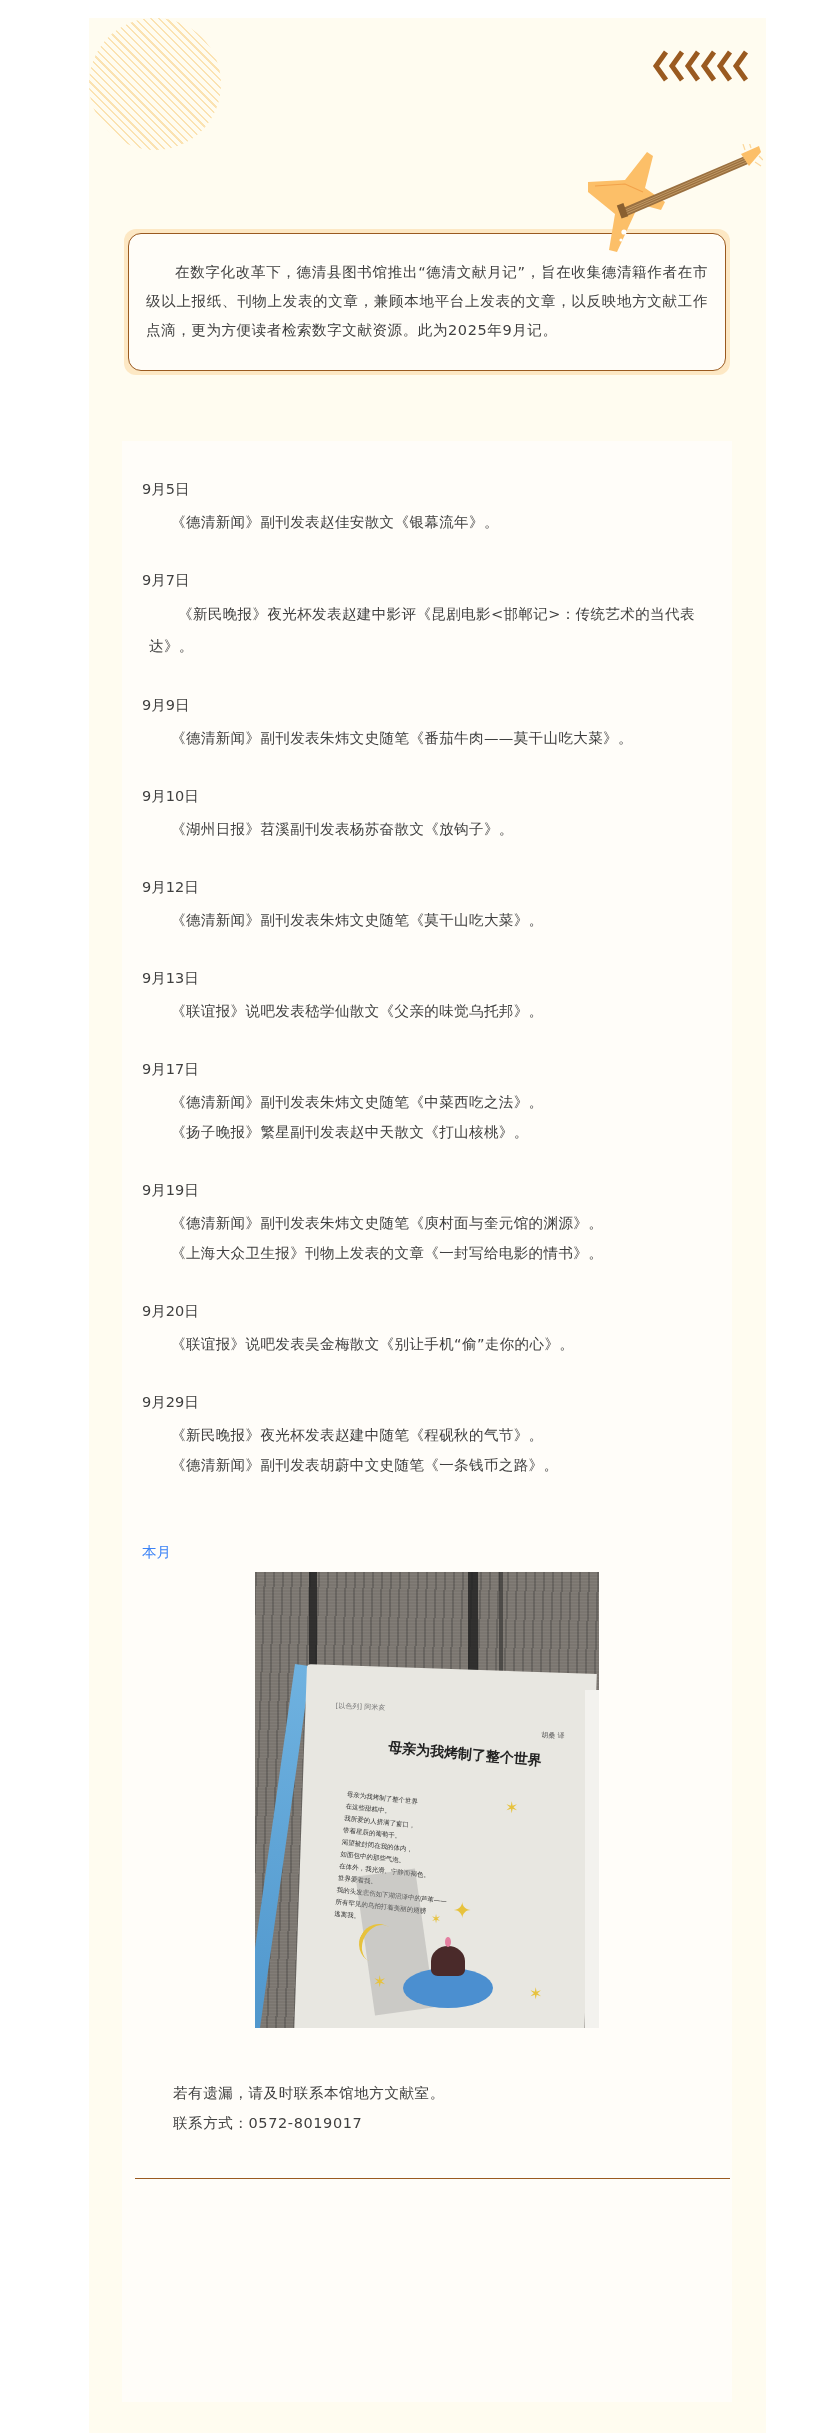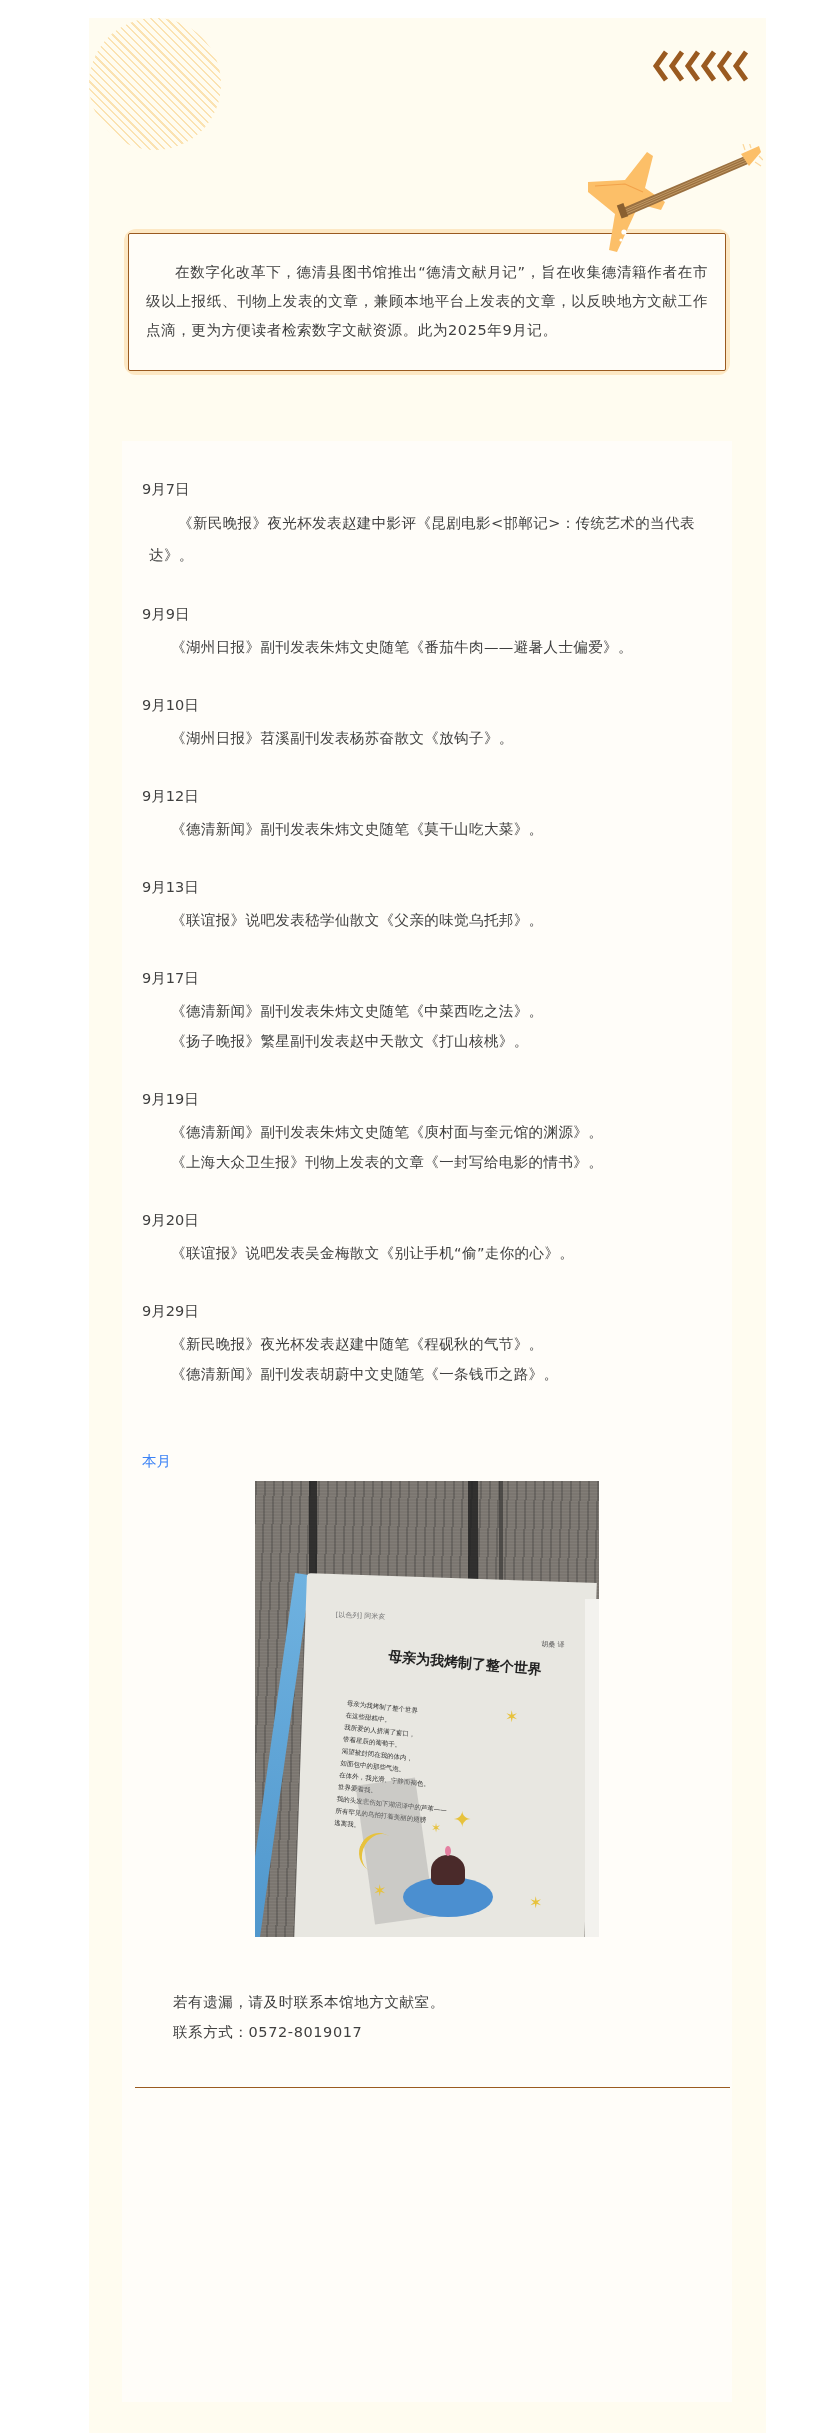--- a/index.html
+++ b/index.html
@@ -54,21 +54,21 @@
     width: 606px;
     height: 146px;
     border-radius: 12px;
     background: #fde8c4;
     padding: 4px;
   }
   .intro-card {
     width: 100%;
     height: 100%;
     border: 1.5px solid #9a5a20;
-    border-radius: 2px;
+    border-radius: 13px;
     background: #fffdf8;
     padding: 24px 17px 0 17px;
   }
   .intro-text {
     font-size: 14.5px;
     line-height: 29px;
     letter-spacing: 0.6px;
     text-indent: 2em;
     color: #3f3f3f;
     text-align: justify;
@@ -253,29 +253,33 @@
   </svg>
 
   <div class="intro-outer">
     <div class="intro-card">
       <p class="intro-text">在数字化改革下，德清县图书馆推出“德清文献月记”，旨在收集德清籍作者在市级以上报纸、刊物上发表的文章，兼顾本地平台上发表的文章，以反映地方文献工作点滴，更为方便读者检索数字文献资源。此为2025年9月记。</p>
     </div>
   </div>
 
   <div class="content">
 
+    <div class="entry">
+      <div class="entry-date">9月5日</div>
+      <p class="entry-item">《德清新闻》副刊发表赵佳安散文《银幕流年》。</p>
+    </div>
 
     <div class="entry">
       <div class="entry-date">9月7日</div>
       <p class="entry-item wrap">《新民晚报》夜光杯发表赵建中影评《昆剧电影&lt;邯郸记&gt;：传统艺术的当代表达》。</p>
     </div>
 
     <div class="entry">
       <div class="entry-date">9月9日</div>
-      <p class="entry-item">《湖州日报》副刊发表朱炜文史随笔《番茄牛肉——避暑人士偏爱》。</p>
+      <p class="entry-item">《德清新闻》副刊发表朱炜文史随笔《番茄牛肉——莫干山吃大菜》。</p>
     </div>
 
     <div class="entry">
       <div class="entry-date">9月10日</div>
       <p class="entry-item">《湖州日报》苕溪副刊发表杨苏奋散文《放钩子》。</p>
     </div>
 
     <div class="entry">
       <div class="entry-date">9月12日</div>
       <p class="entry-item">《德清新闻》副刊发表朱炜文史随笔《莫干山吃大菜》。</p>

